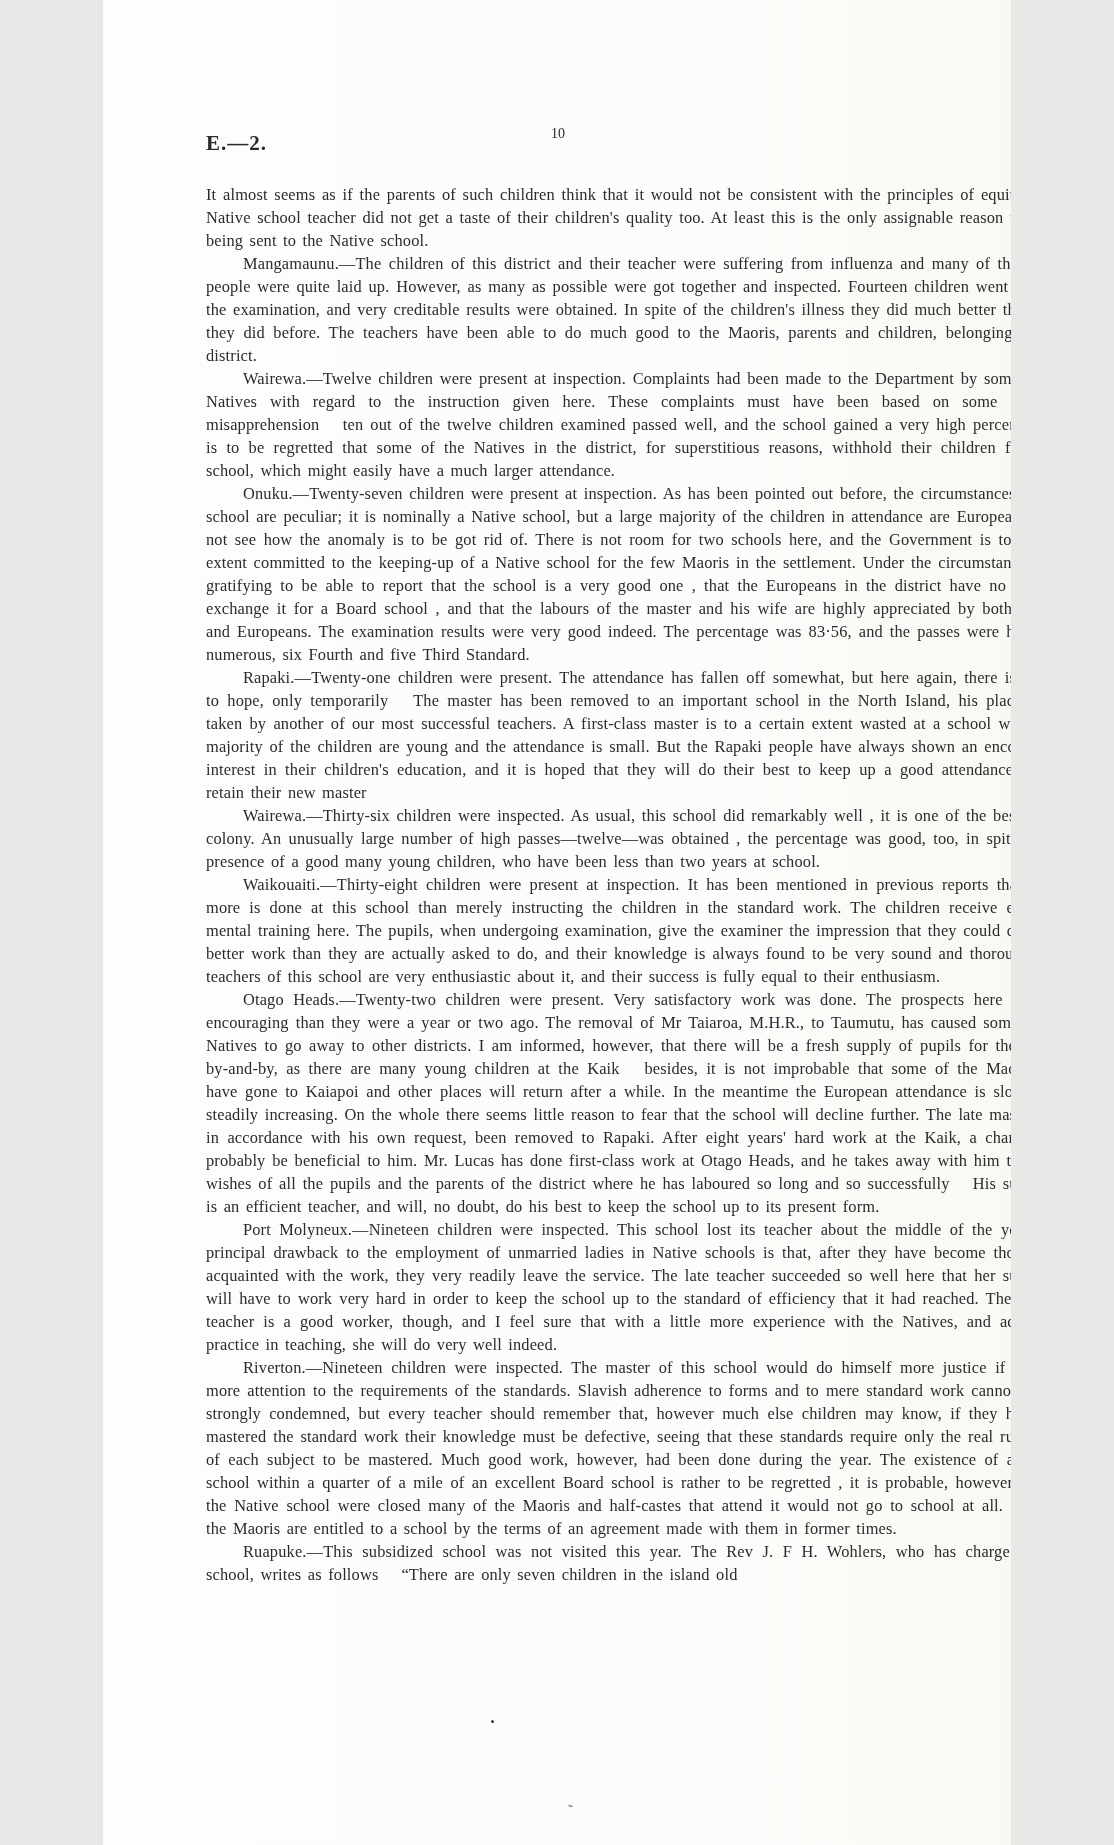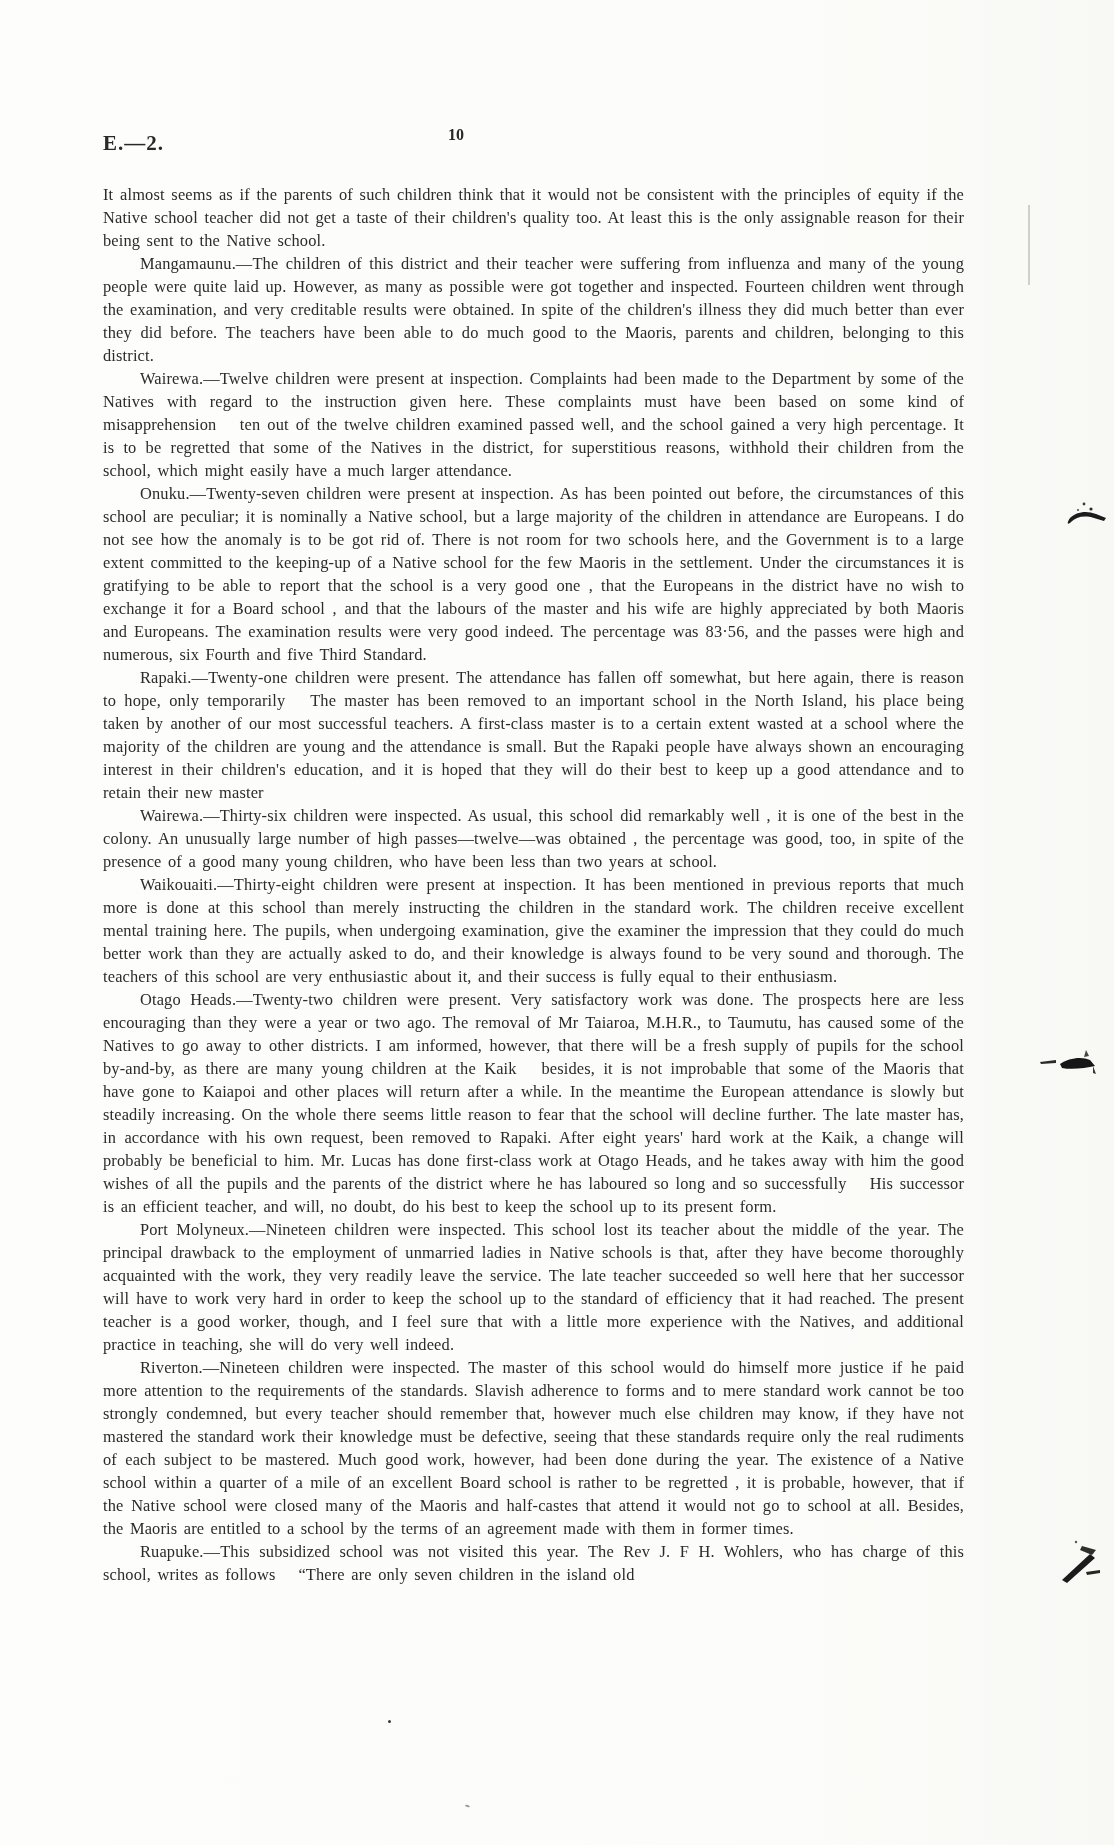--- a/index.html
+++ b/index.html
@@ -1,32 +1,32 @@
 <!DOCTYPE html>
 <html><head>
 <meta charset="utf-8">
 <title>E.—2. page 10</title>
 <style>
   html,body{margin:0;padding:0;background:#e8e8e6;}
   .page{
     position:relative;
-    width:1114px;height:1845px;
+    width:908px;height:1845px;
     margin:0 auto;
     background:linear-gradient(90deg,#fdfdfc 0%,#fcfcfa 70%,#f8f8f5 100%);
     overflow:hidden;
     color:#292929;
     font-family:"Liberation Serif","DejaVu Serif",serif;
   }
   .report-code{
     position:absolute;left:103px;top:131px;
     font-size:21px;font-weight:bold;letter-spacing:1px;
   }
   .page-num{
     position:absolute;left:448px;top:126px;
-    font-size:16px;font-weight:bold;text-align:right;
+    font-size:14px;font-weight:normal;text-align:right;
   }
   .body-text{
     position:absolute;left:103px;top:183px;width:861px;
     font-size:16.4px;line-height:23px;
     text-align:justify;
     word-spacing:2.2px;letter-spacing:0.15px;
     color:#2b2b2b;
   }
   .body-text p{margin:0;padding:0;}
   .body-text p.indented{text-indent:37px;}

